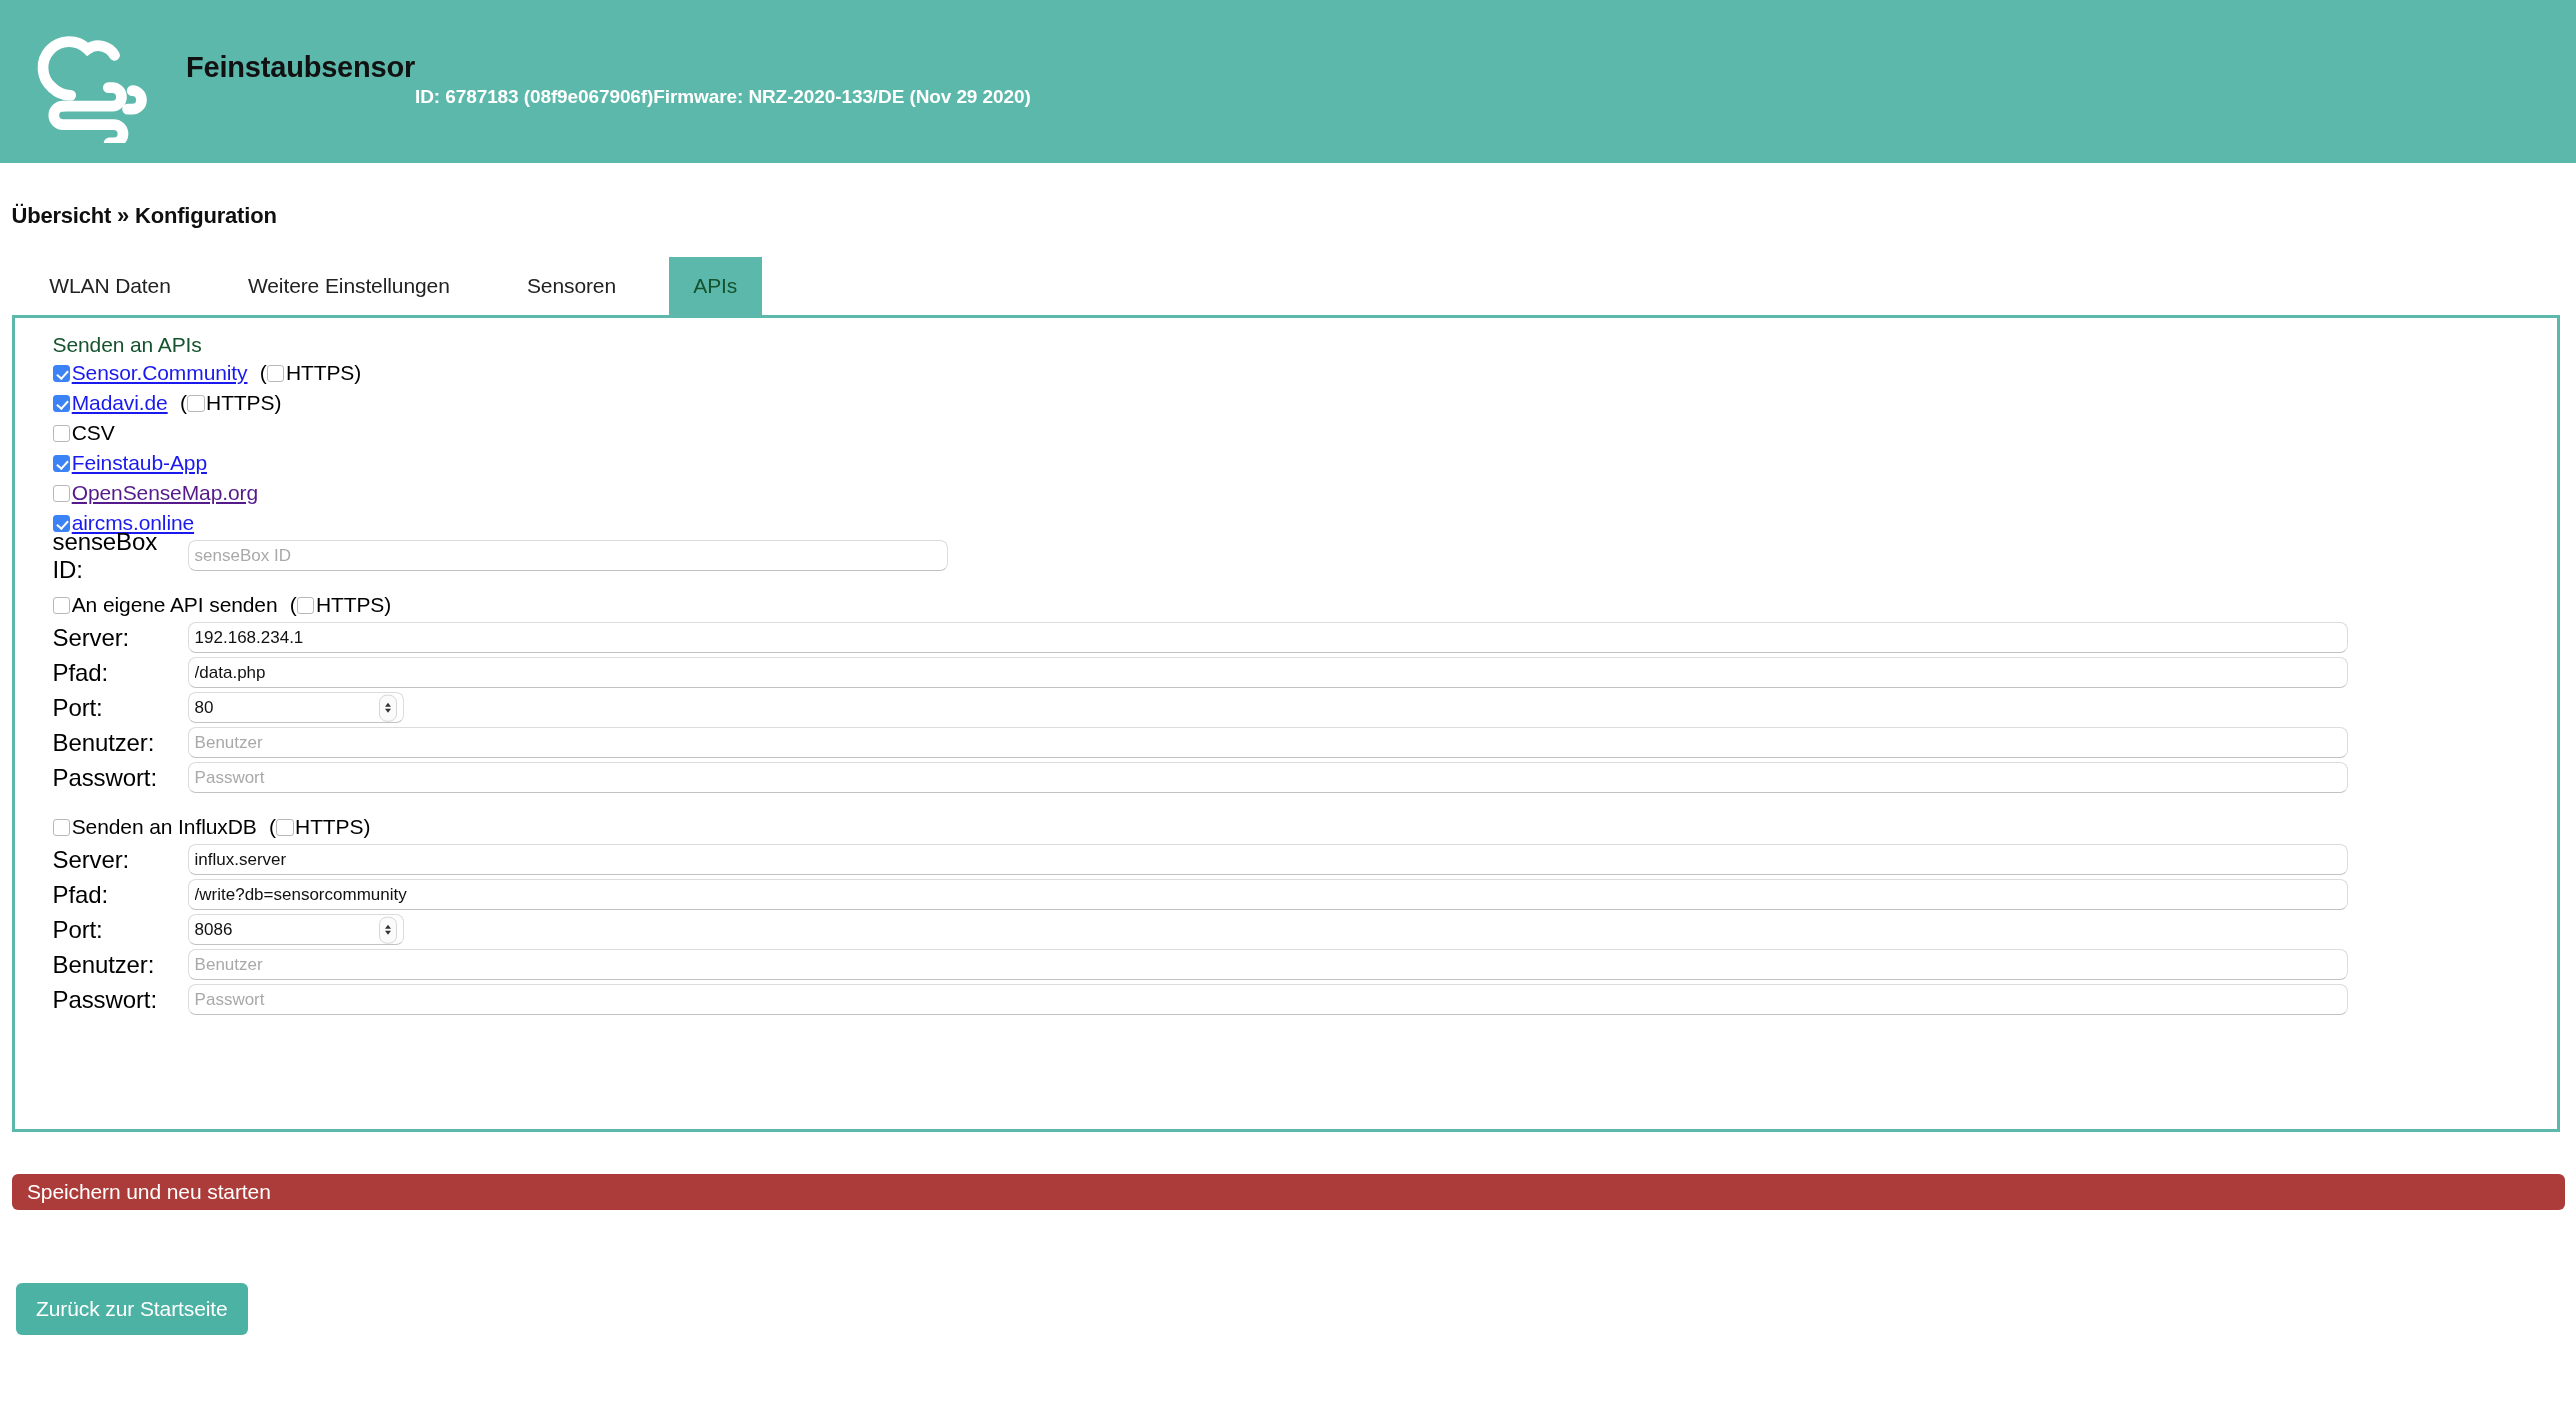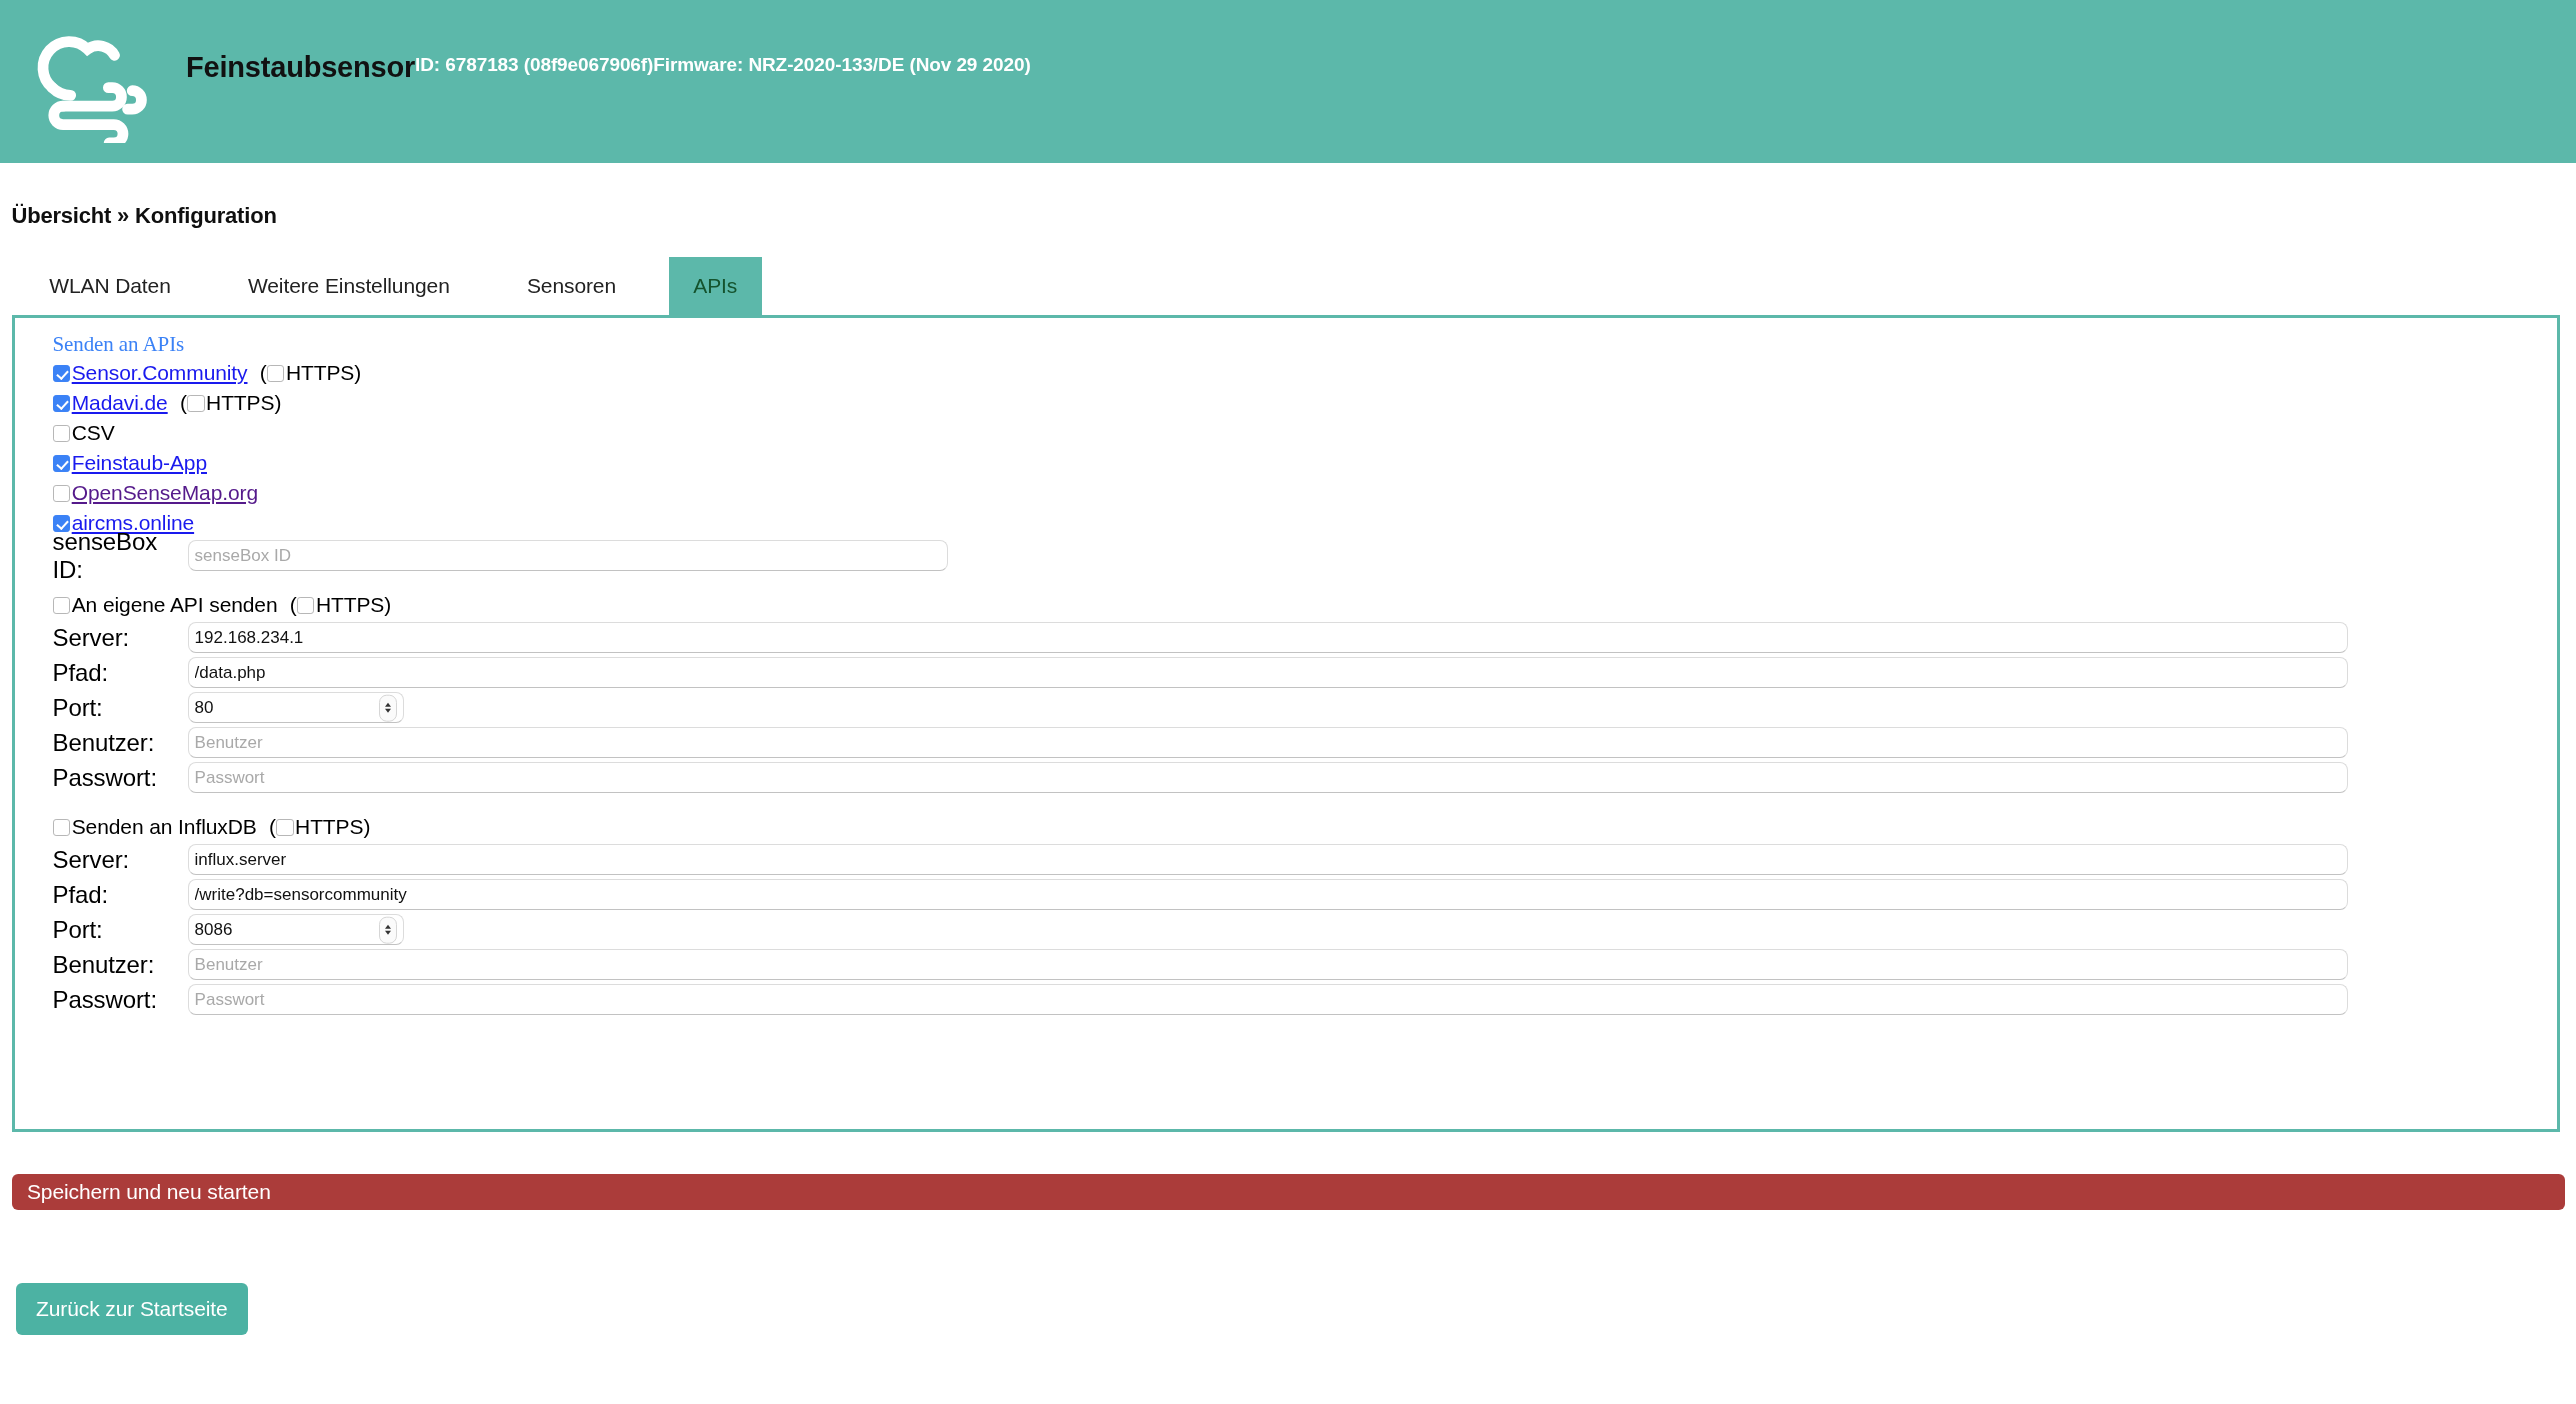--- a/index.html
+++ b/index.html
@@ -46,20 +46,21 @@
     line-height: 1.1;
     margin-bottom: 28px;
     letter-spacing: -0.2px;
   }
   .header-line {
     font-size: 19px;
     font-weight: bold;
     color: #ffffff;
     line-height: 1.42;
     letter-spacing: -0.1px;
+    margin-top: 32px;
   }
 
   
   .breadcrumb {
     font-size: 22px;
     font-weight: bold;
     color: #0f0f0f;
     padding: 40px 0 0 11.5px;
     letter-spacing: -0.2px;
   }
@@ -101,25 +102,24 @@
     box-sizing: border-box;
     background: #ffffff;
     padding: 15.4px 0 40px 0;
     height: 817px;
   }
 
   .panel-inner { padding-left: 38px; }
 
   .section-title {
     font-size: 21px;
-    color: #3b82f6;
+    color: #14532d;
     line-height: 1.12;
     margin-bottom: 1.5px;
     letter-spacing: -0.1px;
-    font-family: Liberation Serif, serif;
   }
 
   
   .api-row {
     display: flex;
     align-items: center;
     height: 30px;
     line-height: 30px;
     font-size: 21px;
     letter-spacing: -0.1px;

